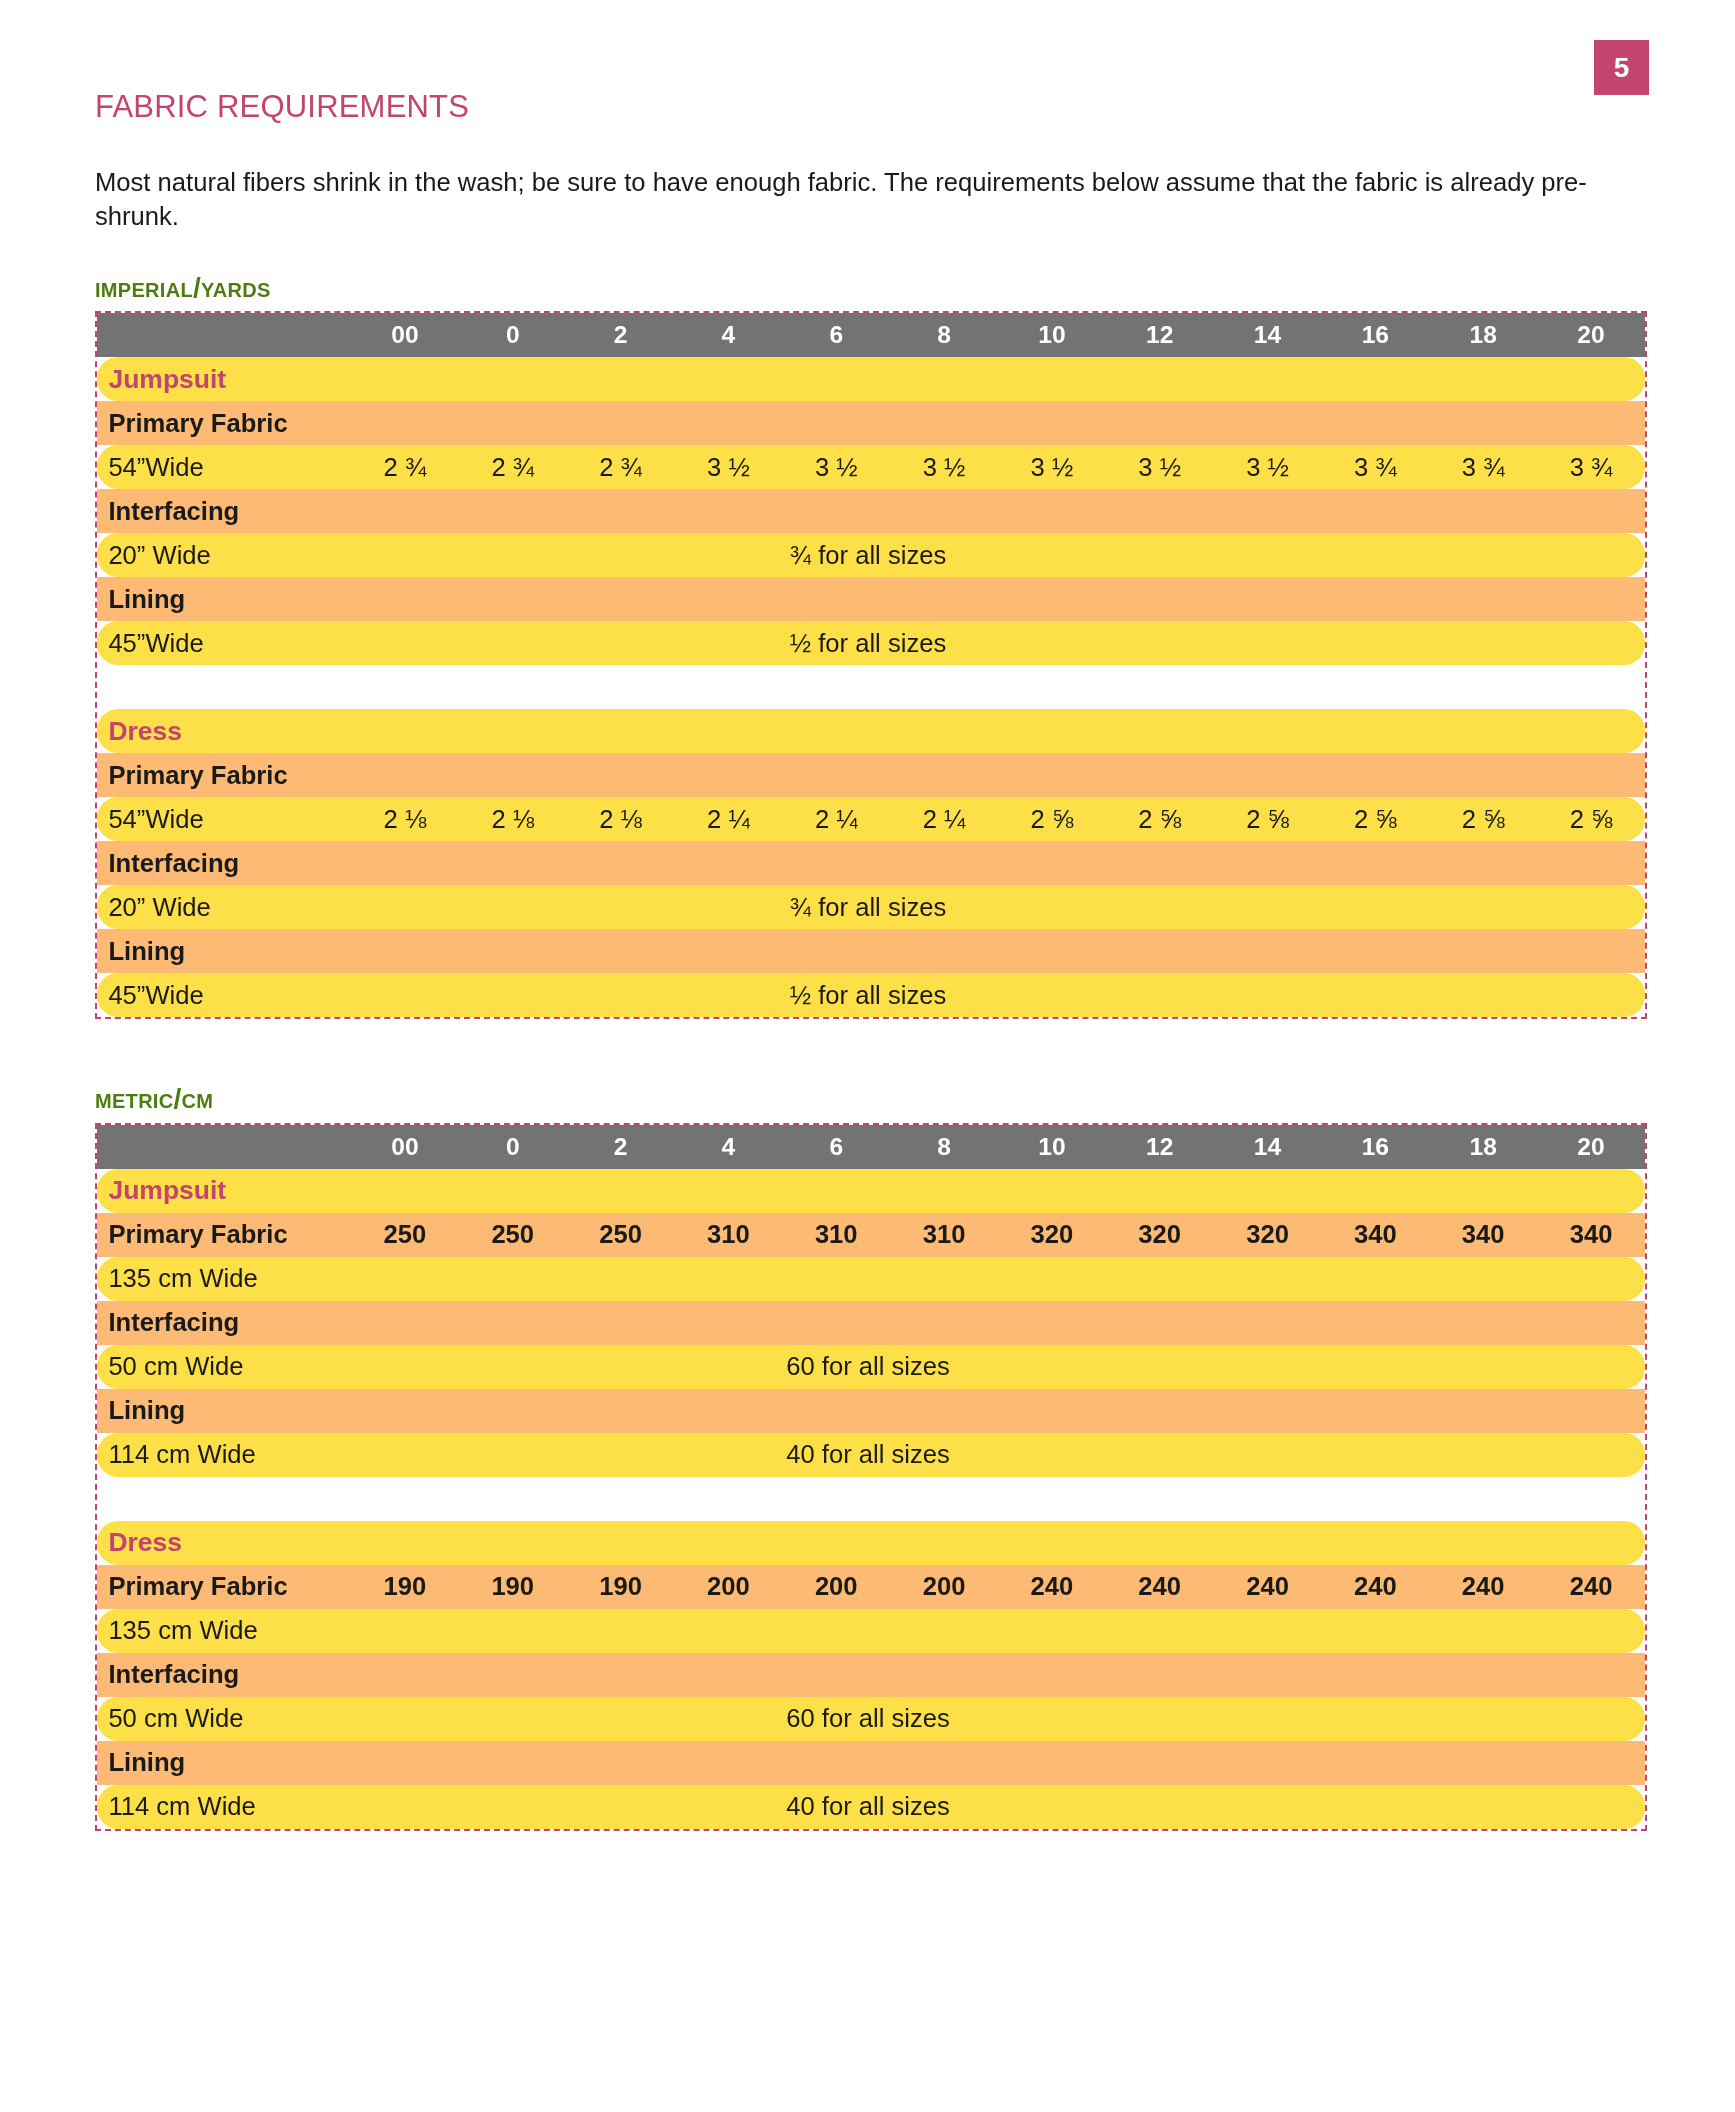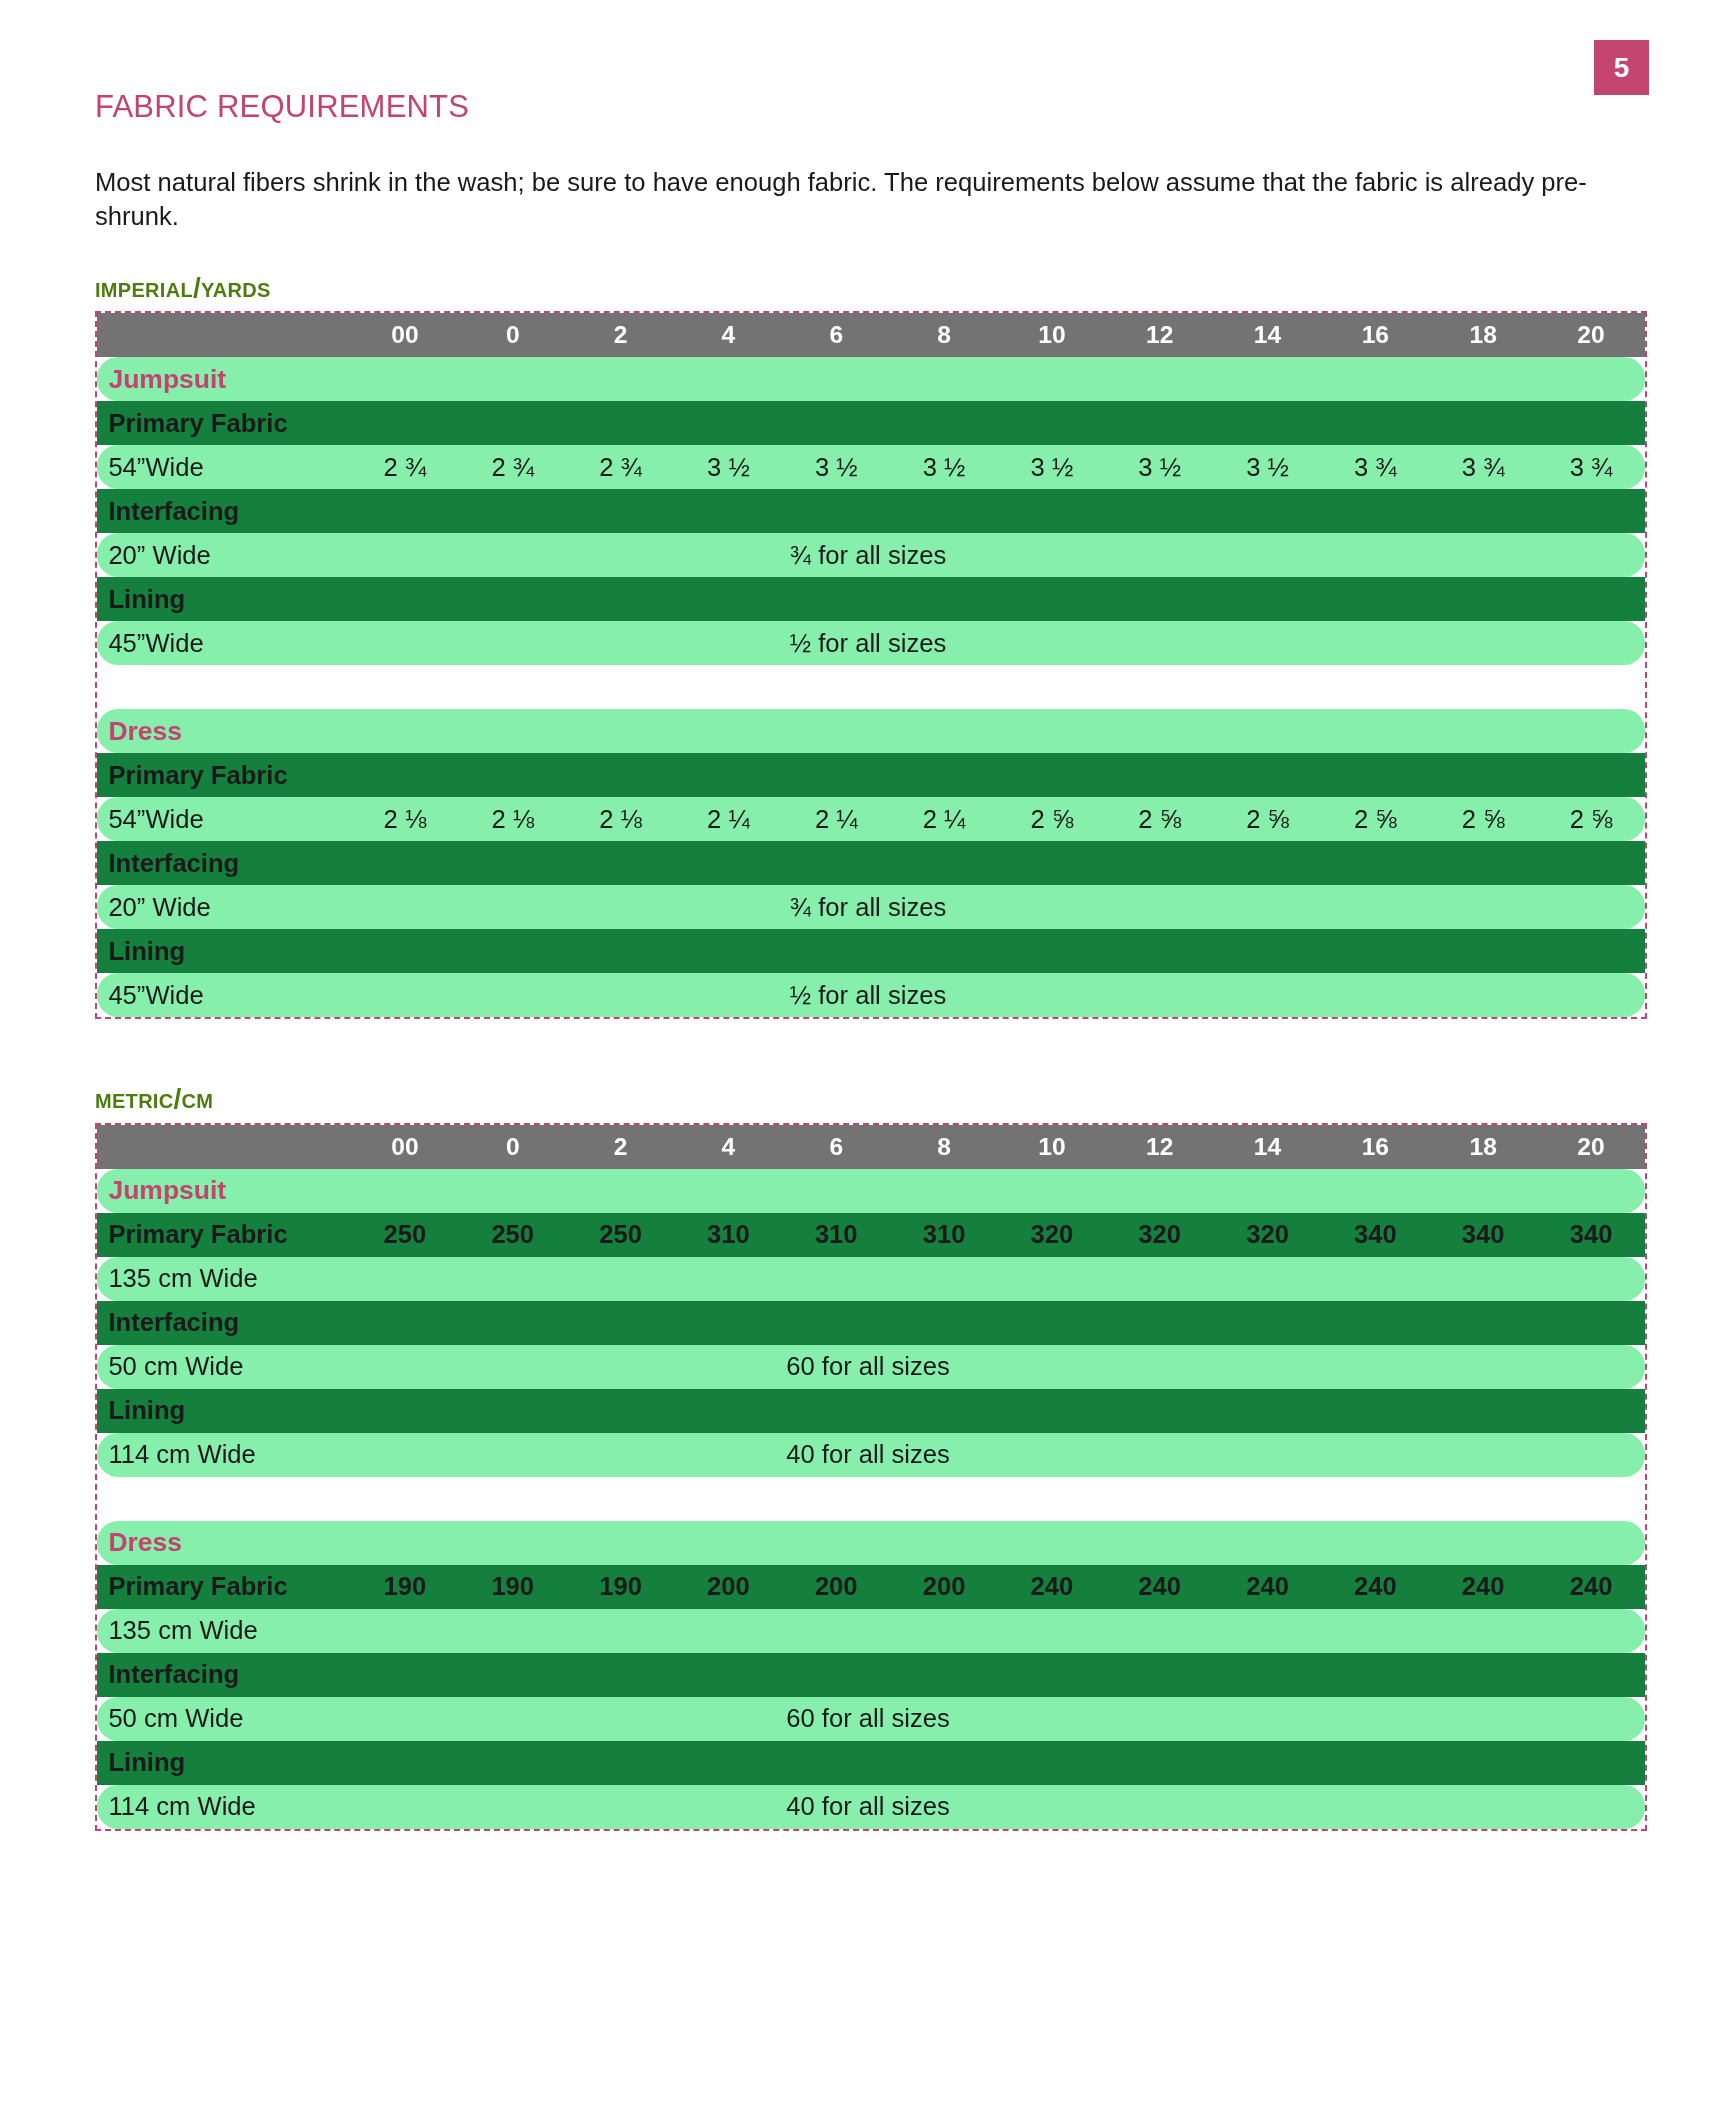--- a/index.html
+++ b/index.html
@@ -86,22 +86,22 @@
     align-items: center;
     height: 44px;
     width: 100%;
   }
 
   .row.gold {
     background: #737373;
     height: 44px;
   }
 
-  .row.grey { background: #86efac; border-radius: 21px; }
-  .row.white { background: #15803d; }
+  .row.grey { background: #fde047; border-radius: 21px; }
+  .row.white { background: #fdba74; }
 
   .row.spacer {
     background: #ffffff;
     height: 44px;
   }
 
   
   .lbl {
     width: 254px;
     flex: 0 0 254px;

